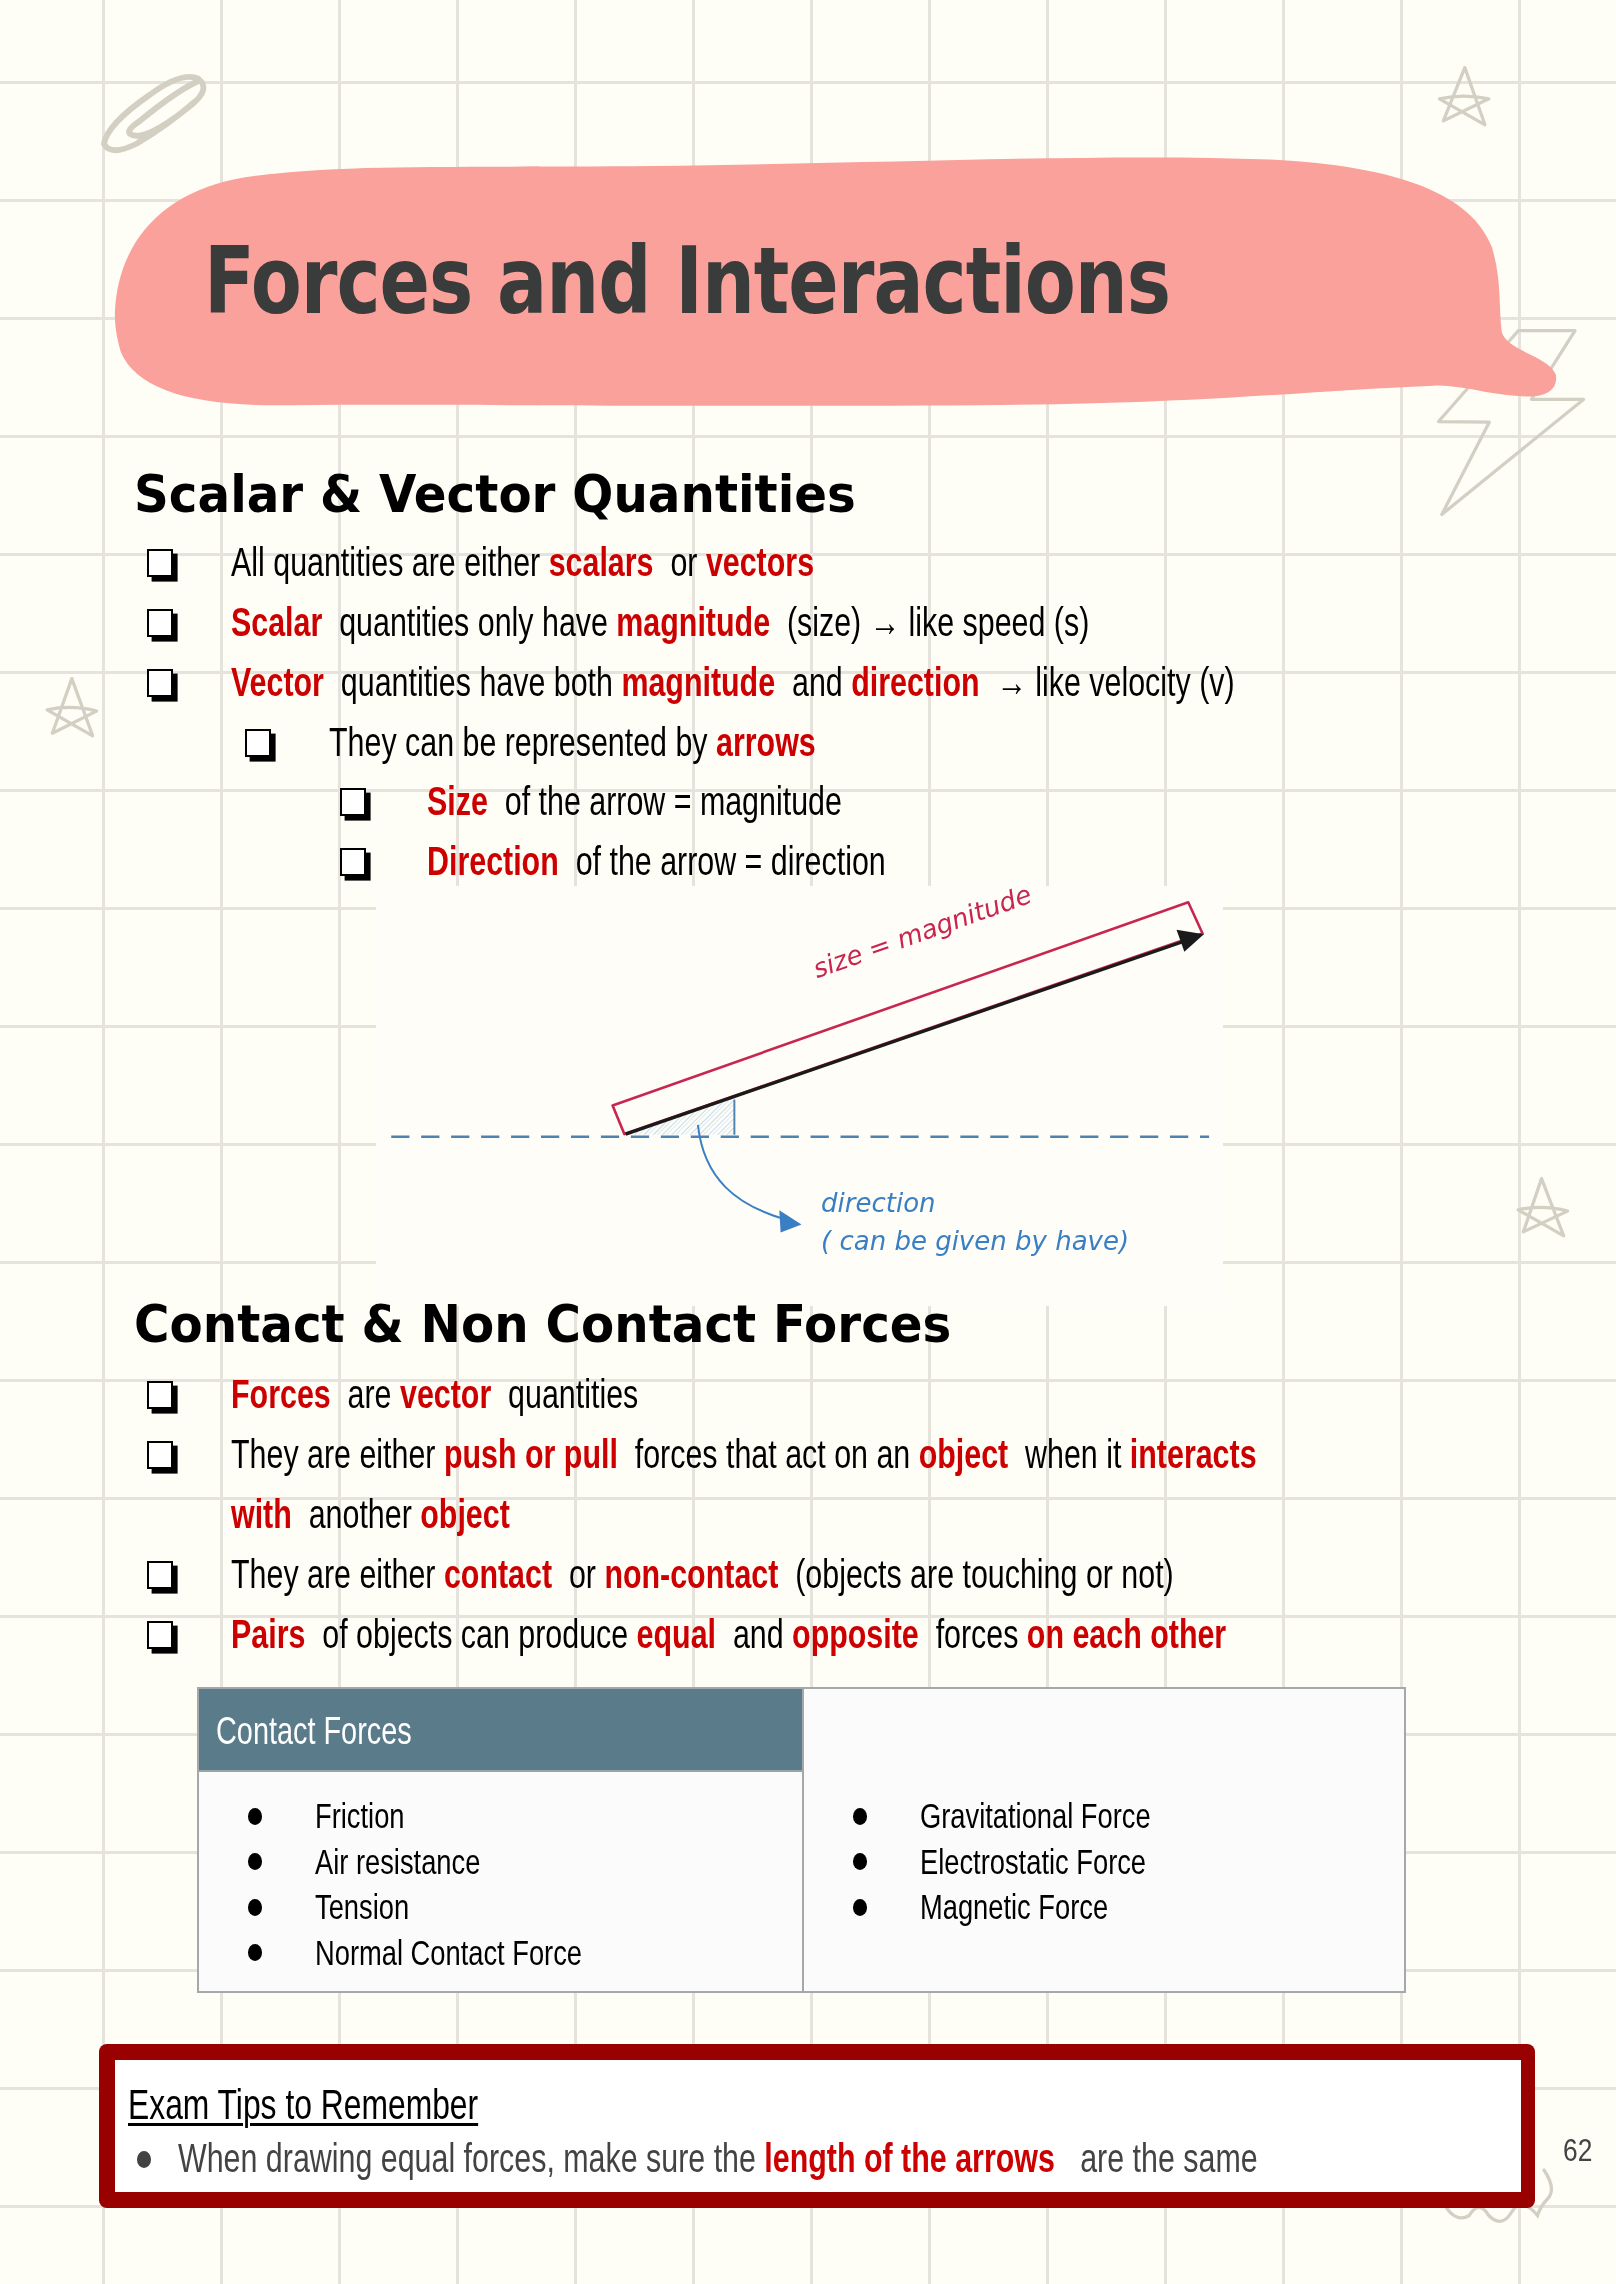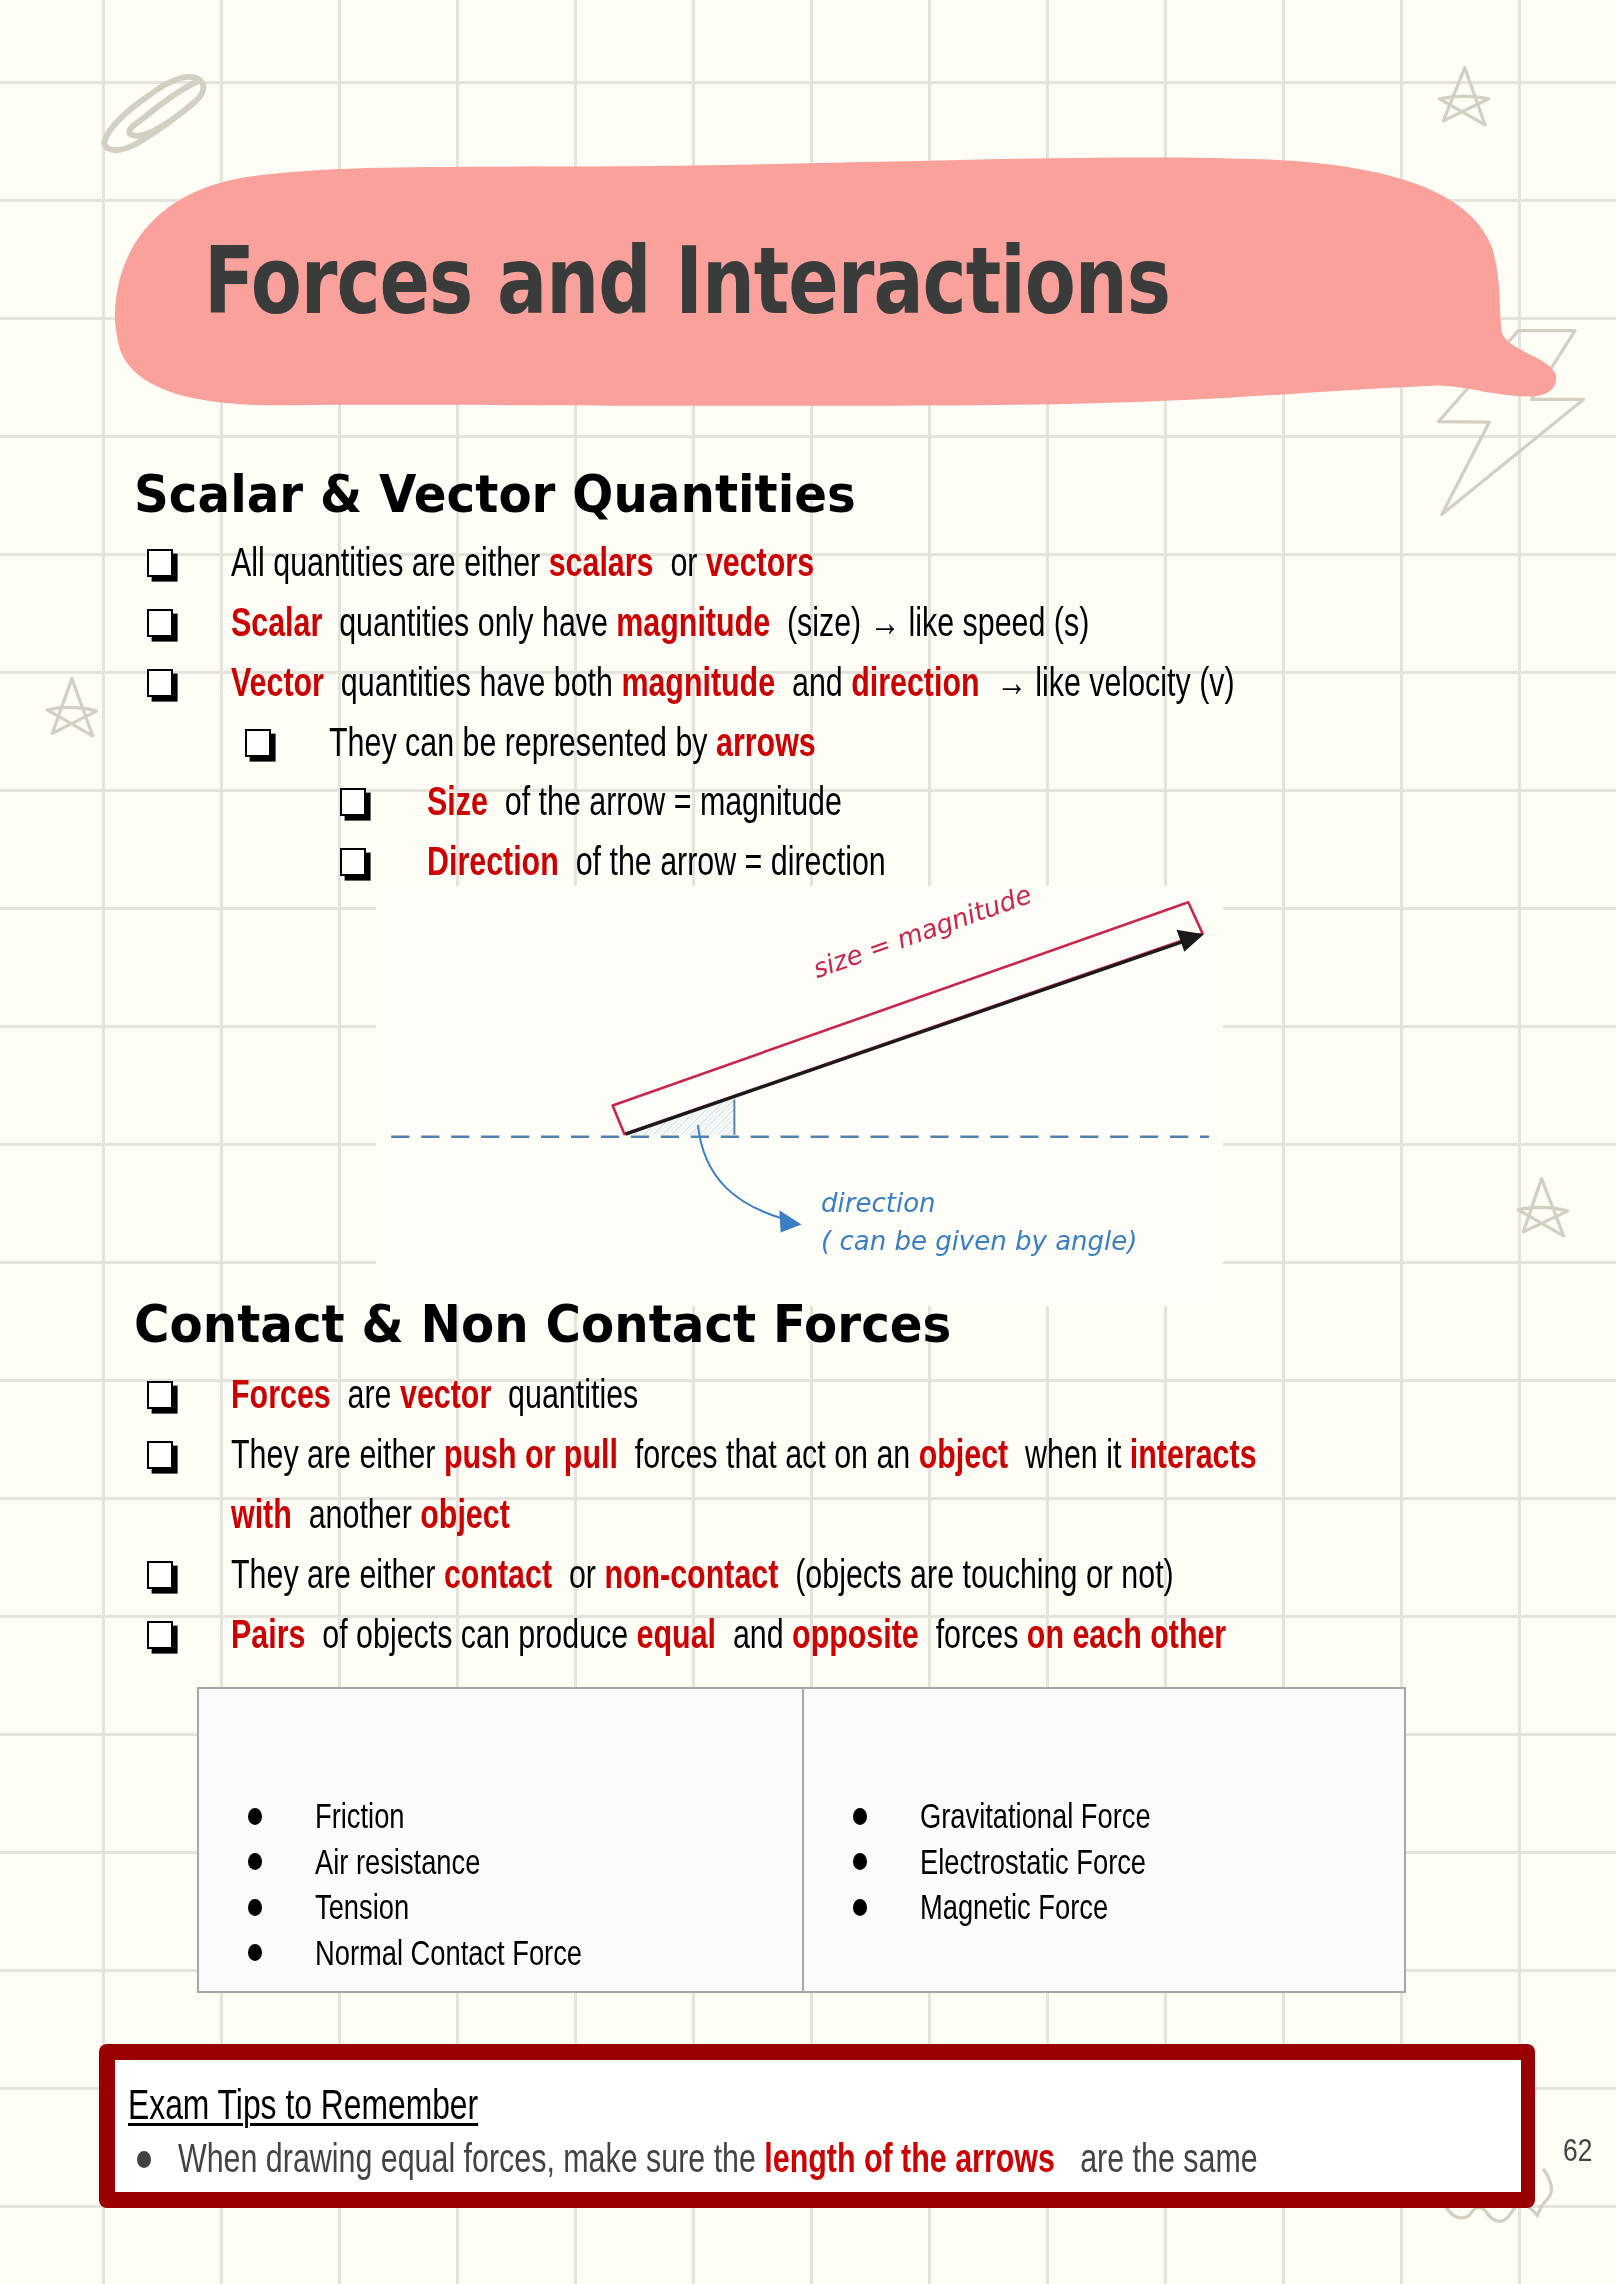--- a/index.html
+++ b/index.html
@@ -168,37 +168,40 @@
       <path d="M 958 1741 L 940 1697 L 1824 1385 L 1846 1433 Z" fill="none" stroke="#C8264F" stroke-width="4" stroke-linejoin="round"></path>
 
       <line x1="960" y1="1741" x2="1820" y2="1444" stroke="#1A1A1A" stroke-width="5"></line>
       <path d="M 1848 1434 L 1806 1427 L 1818 1461 Z" fill="#1A1A1A"></path>
 
       <path d="M 1071 1727 C 1080 1810 1130 1850 1205 1872" fill="none" stroke="#3A7FC4" stroke-width="3"></path>
       <path d="M 1230 1880 L 1196 1858 L 1198 1892 Z" fill="#3A7FC4"></path>
     </svg>
     <div class="abs hand" style="left:443px;top:68px;transform:rotate(-19.5deg);transform-origin:0 100%;font-size:26px;color:#C8264F;white-space:nowrap;font-style:italic;">size = magnitude</div>
     <div class="abs hand" style="left:445px;top:302px;font-size:26px;color:#3A7FC4;white-space:nowrap;font-style:italic;">direction</div>
-    <div class="abs hand" style="left:445px;top:340px;font-size:26px;color:#3A7FC4;white-space:nowrap;font-style:italic;">( can be given by angle)</div>
+    <div class="abs hand" style="left:445px;top:340px;font-size:26px;color:#3A7FC4;white-space:nowrap;font-style:italic;">( can be given by have)</div>
   </div>
 
   <div class="h2" style="top:1298px;">Contact &amp; Non Contact Forces</div>
   <div id="s2-bullets">
       <div class="cb" style="left: 147px; top: 1381px;"></div>
       <div class="line" style="left: 231px; top: 1368px;"><span class="red" style="white-space: pre;">Forces</span><span style="white-space: pre;">  are </span><span class="red" style="white-space: pre;">vector</span><span style="white-space: pre;">  quantities</span></div>
       <div class="cb" style="left: 147px; top: 1441px;"></div>
       <div class="line" style="left: 231px; top: 1428px;"><span style="white-space: pre;">They are either </span><span class="red" style="white-space: pre;">push or pull</span><span style="white-space: pre;">  forces that act on an </span><span class="red" style="white-space: pre;">object</span><span style="white-space: pre;">  when it </span><span class="red" style="white-space: pre;">interacts</span></div>
       <div class="line" style="left: 231px; top: 1488px;"><span class="red" style="white-space: pre;">with</span><span style="white-space: pre;">  another </span><span class="red" style="white-space: pre;">object</span></div>
       <div class="cb" style="left: 147px; top: 1561px;"></div>
       <div class="line" style="left: 231px; top: 1548px;"><span style="white-space: pre;">They are either </span><span class="red" style="white-space: pre;">contact</span><span style="white-space: pre;">  or </span><span class="red" style="white-space: pre;">non-contact</span><span style="white-space: pre;">  (objects are touching or not)</span></div>
       <div class="cb" style="left: 147px; top: 1621px;"></div>
       <div class="line" style="left: 231px; top: 1608px;"><span class="red" style="white-space: pre;">Pairs</span><span style="white-space: pre;">  of objects can produce </span><span class="red" style="white-space: pre;">equal</span><span style="white-space: pre;">  and </span><span class="red" style="white-space: pre;">opposite</span><span style="white-space: pre;">  forces </span><span class="red" style="white-space: pre;">on each other</span></div>
     </div>
 
   <div class="table">
+    <div class="th" style="left:0;width:603px;">
+      <div class="th-text">Contact Forces</div>
+    </div>
     <div class="vdiv"></div>
     <div id="col-contact">
         <div class="dot" style="left: 49px; top: 119px;"></div>
         <div class="li" style="left: 116px; top: 104px;">Friction</div>
         <div class="dot" style="left: 49px; top: 164px;"></div>
         <div class="li" style="left: 116px; top: 150px;">Air resistance</div>
         <div class="dot" style="left: 49px; top: 210px;"></div>
         <div class="li" style="left: 116px; top: 195px;">Tension</div>
         <div class="dot" style="left: 49px; top: 255px;"></div>
         <div class="li" style="left: 116px; top: 241px;">Normal Contact Force</div>

